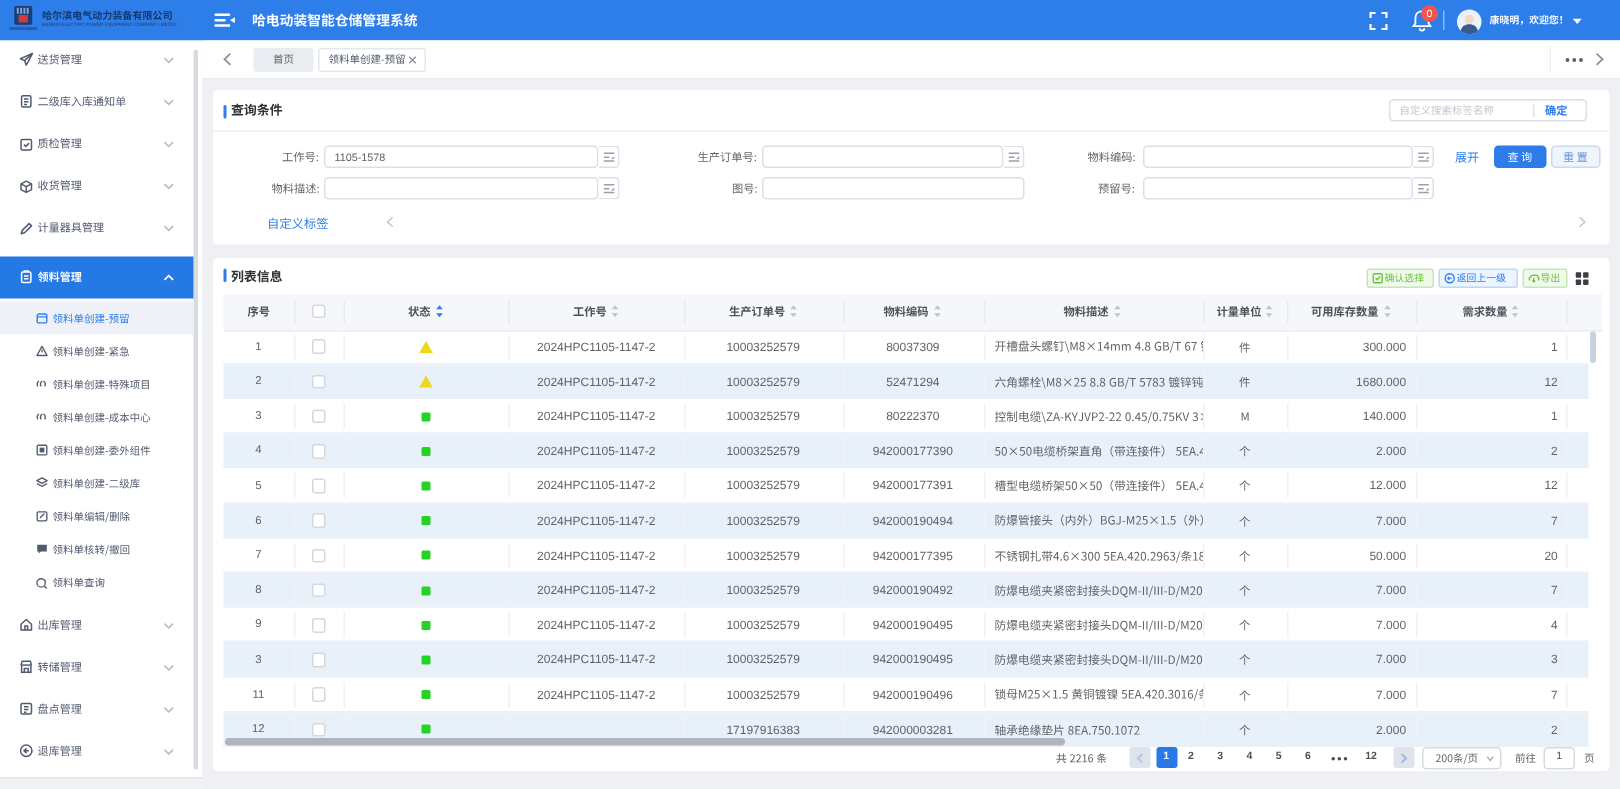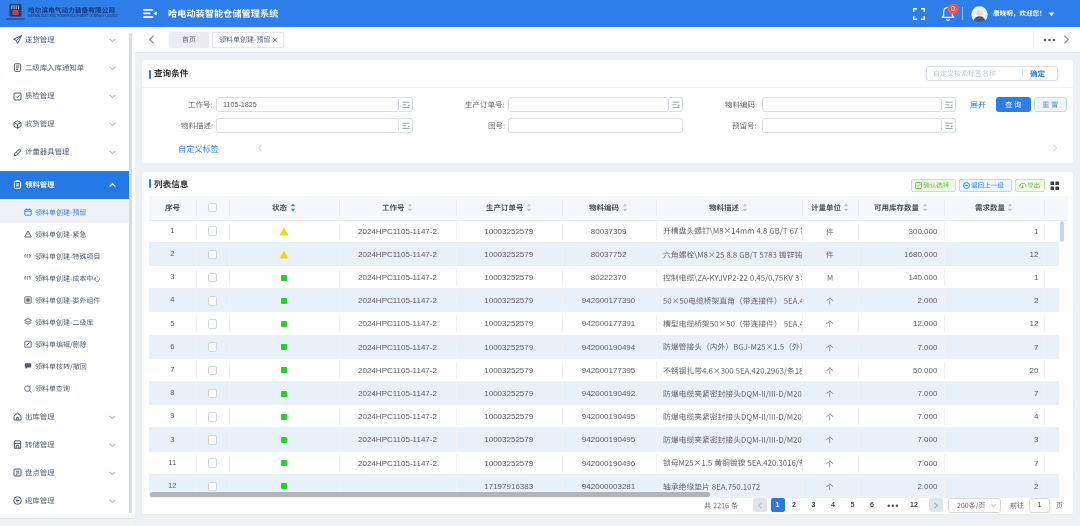--- a/index.html
+++ b/index.html
@@ -796,21 +796,21 @@
 <div class="abs" style="left:142px;top:87px;width:931px;height:1px;background:#f0f2f5;"></div>
 <div class="abs" style="left:188.4px;top:100.9px;line-height:0;"><svg class="zh " width="24.6" height="9.4" viewBox="0 0 24.6 9.4" style="overflow:visible">
       <g fill="#606266" transform="translate(0,6.45) scale(0.0075,-0.0075)">
         <use href="#g104" x="0.0"></use>
         <use href="#g105" x="1000.0"></use>
         <use href="#g106" x="2000.0"></use>
         <use href="#g107" x="3000.0"></use>
       </g>
     </svg></div>
 <div class="abs" style="left:216px;top:97px;width:183px;height:15px;background:#fff;border:1px solid #dcdfe6;border-radius:3px;box-sizing:border-box;"></div>
-<div class="abs" style="left:223px;top:99.5px;height:10.1px;line-height:10.1px;font-size:7.2px;color:#606266;font-weight:400;">1105-1825</div>
+<div class="abs" style="left:223px;top:99.5px;height:10.1px;line-height:10.1px;font-size:7.2px;color:#606266;font-weight:400;">1105-1578</div>
 <div class="abs" style="left:398.5px;top:97px;width:14px;height:15px;background:#fff;border:1px solid #dcdfe6;border-left:none;border-radius:0 3px 3px 0;box-sizing:border-box;"></div>
 <div class="abs" style="left:401.5px;top:100.5px;line-height:0;">
     <svg width="8" height="8" viewBox="0 0 8 8" style="overflow:visible">
       <g stroke="#97a0ae" stroke-width="1" fill="none">
         <path d="M0.5 1.2 H7.5 M0.5 3.8 H4.2 M0.5 6.4 H7.5"></path>
         <path d="M5.6 4.6 L7.2 3.4 L7.8 4.2 L6.2 5.4 Z" fill="#97a0ae" stroke="none"></path>
       </g>
     </svg>
   </div>
 <div class="abs" style="left:465.4px;top:100.9px;line-height:0;"><svg class="zh " width="39.6" height="9.4" viewBox="0 0 39.6 9.4" style="overflow:visible">
@@ -1200,21 +1200,21 @@
 <div class="abs" style="left:1044px;top:245.7px;width:1px;height:17.2px;background:#f0f2f6;"></div>
 <div class="abs" style="left:112.25px;width:120px;text-align:center;top:249.0px;height:10.6px;line-height:10.6px;font-size:7.6px;color:#606266;font-weight:400;">2</div>
 <div class="abs" style="left:207.8px;top:249.6px;width:9.5px;height:9.5px;background:#fff;border:1px solid #d3d8e0;border-radius:2px;box-sizing:border-box;"></div>
 <div class="abs" style="left:279.0px;top:249.99999999999997px;line-height:0;">
     <svg width="10" height="9" viewBox="0 0 10 9" style="overflow:visible">
       <path d="M5 0.4 L9.6 8.4 H0.4 Z" fill="#eed71f"></path>
     </svg>
   </div>
 <div class="abs" style="left:337.5px;width:120px;text-align:center;top:248.7px;height:11.2px;line-height:11.2px;font-size:8px;color:#606266;font-weight:400;">2024HPC1105-1147-2</div>
 <div class="abs" style="left:448.75px;width:120px;text-align:center;top:248.7px;height:11.2px;line-height:11.2px;font-size:8px;color:#606266;font-weight:400;">10003252579</div>
-<div class="abs" style="left:548.55px;width:120px;text-align:center;top:248.7px;height:11.2px;line-height:11.2px;font-size:8px;color:#606266;font-weight:400;">80037752</div>
+<div class="abs" style="left:548.55px;width:120px;text-align:center;top:248.7px;height:11.2px;line-height:11.2px;font-size:8px;color:#606266;font-weight:400;">52471294</div>
 <div class="abs" style="left:663.1px;top:250.6px;line-height:0;width:139px;overflow:hidden;"><svg class="zh " width="139.3" height="9.8" viewBox="0 0 139.3 9.8" style="overflow:visible">
       <g fill="#606266" transform="translate(0,6.71) scale(0.0078,-0.0078)">
         <use href="#g175" x="0.0"></use>
         <use href="#g176" x="1000.0"></use>
         <use href="#g159" x="2000.0"></use>
         <use href="#g177" x="3000.0"></use>
         <use href="#g161" x="4000.0"></use>
         <use href="#g162" x="4392.0"></use>
         <use href="#g163" x="5204.0"></use>
         <use href="#g164" x="5759.0"></use>

